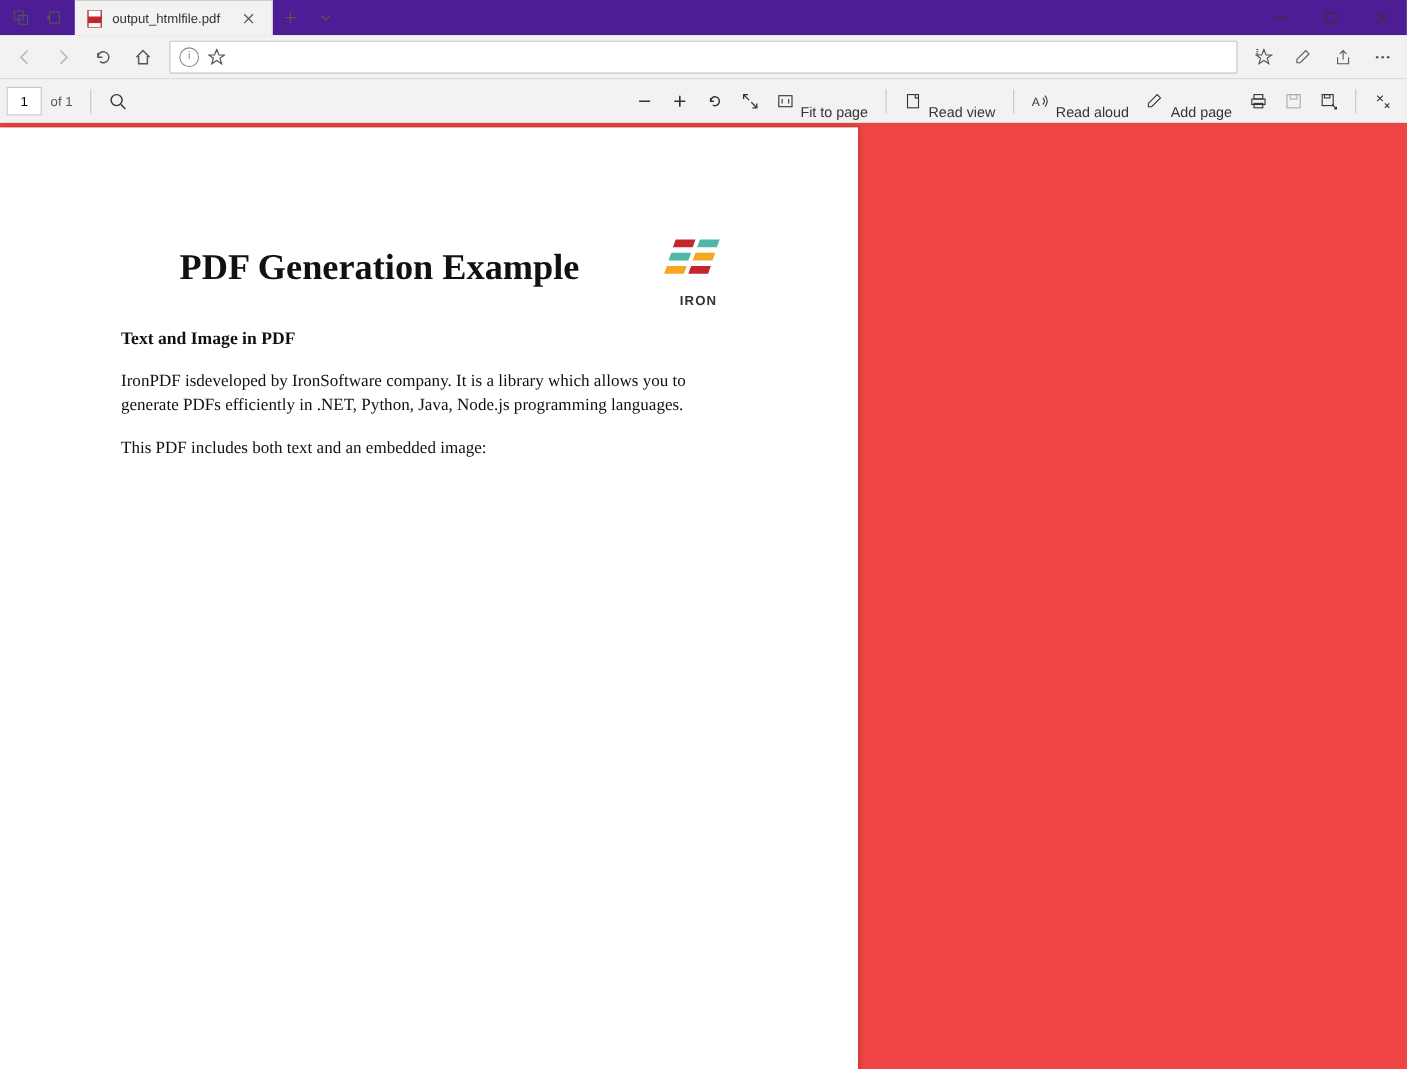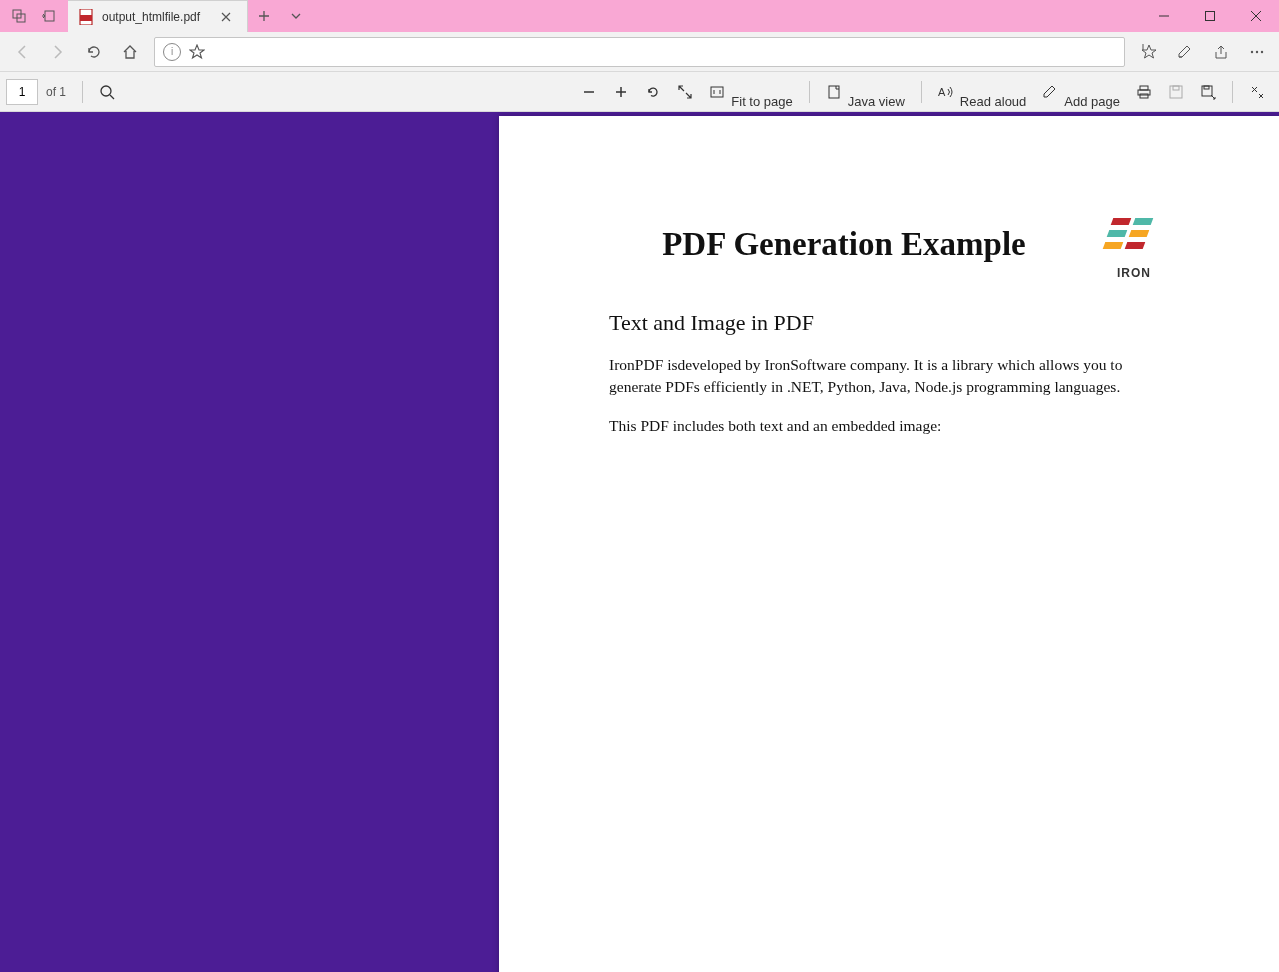--- a/index.html
+++ b/index.html
@@ -7,21 +7,21 @@
     font-family: "Segoe UI", Arial, sans-serif;
     font-size: 12px;
     background: #e6e6e6;
     overflow: hidden;
     width: 1279px;
     height: 972px;
   }
   
   .titlebar {
     height: 32px;
-    background: #f9a8d4;
+    background: #4c1d95;
     display: flex;
     align-items: stretch;
   }
   .titlebar-left {
     display: flex;
     align-items: center;
     padding: 0 4px;
   }
   .tb-btn {
     width: 30px;
@@ -105,24 +105,24 @@
   }
   .tool-btn {
     height:40px;display:flex;align-items:center;justify-content:center;
     padding:0 8px;color:#333;
   }
   .tool-btn .lbl { margin-left:6px;font-size:13px;margin-top:20px;}
   .toolbar-spacer { flex:1; }
   
   .pdf-viewport {
     height: calc(972px - 32px - 40px - 40px);
-    background:#4c1d95;
+    background:#ef4444;
     overflow:auto;
     display:flex;
-    justify-content:flex-end;
+    justify-content:flex-start;
     padding-top:4px;
   }
   .page {
     width:780px;
     min-height:1000px;
     background:#fff;
     box-shadow:0 0 6px rgba(0,0,0,0.25);
     padding:100px 110px 60px 110px;
     font-family: Georgia, 'Times New Roman', serif;
     color:#111;
@@ -140,21 +140,21 @@
     flex:1;
     margin-top:10px;
   }
   .logo-box { width:70px; }
   .iron-logo-shapes{
     width:60px;height:44px;position:relative;margin:0 auto 6px auto;
   }
   .bar{position:absolute;width:18px;height:7px;transform:skewX(-20deg);}
   .logo-text{font-family:Arial,sans-serif;font-weight:bold;font-size:12px;letter-spacing:1px;text-align:center;color:#333;}
   .page h2 {
-    font-size:22px;font-weight:normal;margin-top:30px;margin-bottom:18px;
+    font-size:16px;font-weight:bold;margin-top:20px;margin-bottom:18px;
   }
   .page p {
     font-size:15.5px;line-height:1.45;margin-bottom:16px;
   }
   svg { display:block; }
 </style>
 </head>
 <body>
 
 <div class="titlebar">
@@ -309,21 +309,21 @@
         <path d="M5 6 L5 10 M11 6 L11 10" stroke="#333"></path>
       </svg>
     <span class="lbl">Fit to page</span>
   </div>
   <div class="divider"></div>
   <div class="tool-btn">
     <svg width="16" height="16" viewBox="0 0 16 16">
         <rect x="3" y="2" width="10" height="12" fill="none" stroke="#333"></rect>
         <path d="M10 2 L10 5 L13 5" fill="none" stroke="#333"></path>
       </svg>
-    <span class="lbl">Java view</span>
+    <span class="lbl">Read view</span>
   </div>
   <div class="divider"></div>
   <div class="tool-btn">
     <svg width="16" height="16" viewBox="0 0 16 16">
         <text x="0" y="12" font-size="11" fill="#333">A</text>
         <path d="M10 5 Q13 8 10 11 M12 3 Q16 8 12 13" fill="none" stroke="#333"></path>
       </svg>
     <span class="lbl">Read aloud</span>
   </div>
   <div class="tool-btn">

